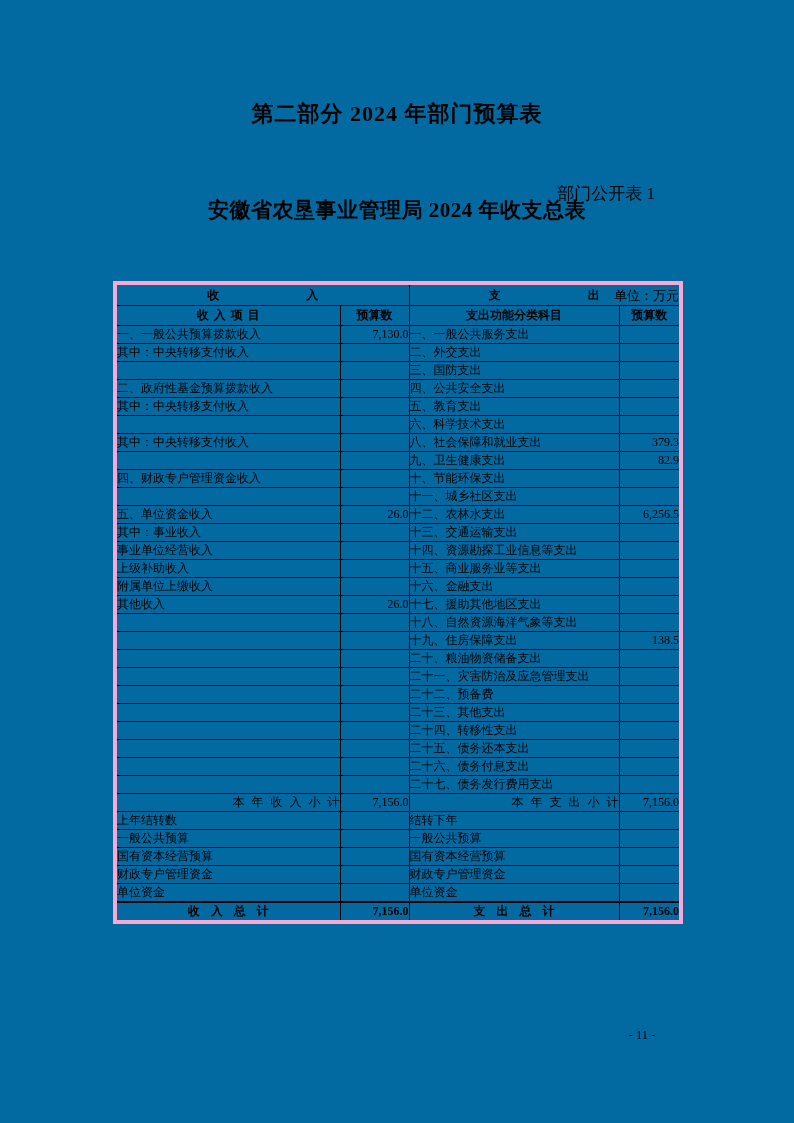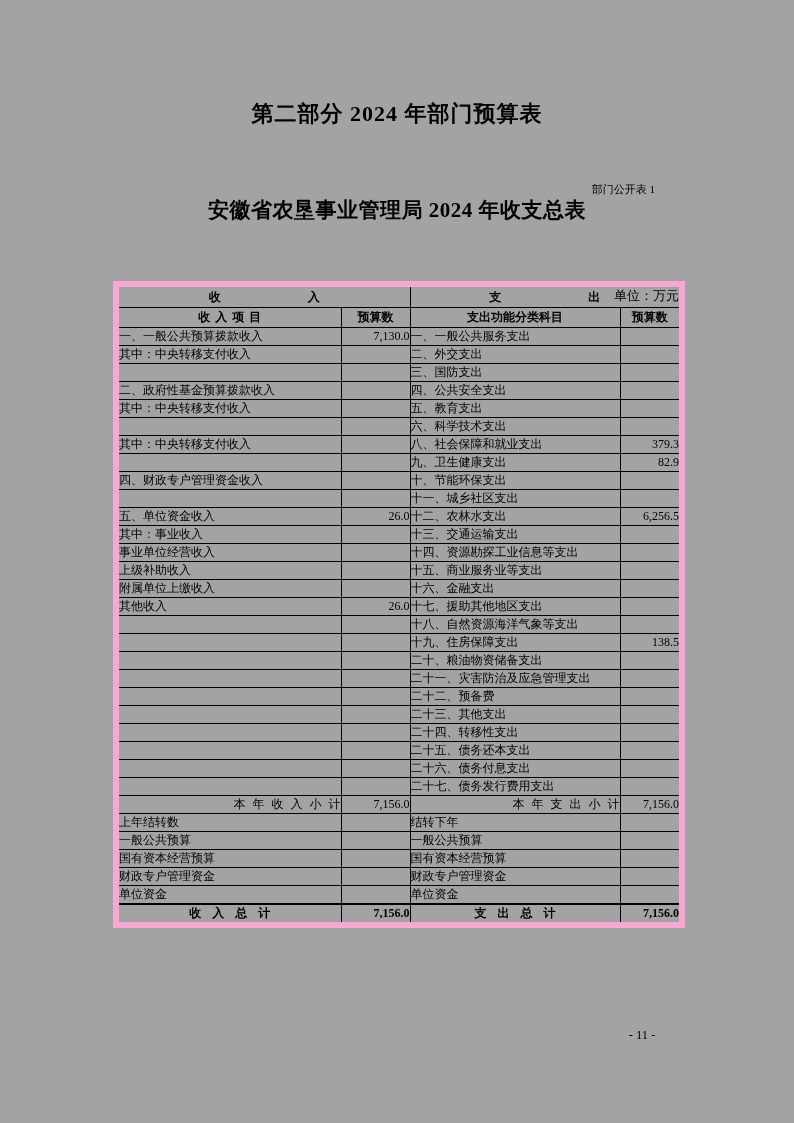--- a/index.html
+++ b/index.html
@@ -4,47 +4,47 @@
 <style>
   html, body { margin: 0; padding: 0; }
   body {
     width: 794px; height: 1123px;
     background: #ffffff;
     font-family: "Liberation Serif", "DejaVu Serif", serif;
     color: #000;
     position: relative;
     overflow: hidden;
   }
-  .page { position: absolute; inset: 0; background: #a3a3a3; }
+  .page { position: absolute; inset: 0; background: #0369a1; }
 
   .part-title {
     position: absolute; top: 99px; left: 0; width: 100%;
     text-align: center;
     font-size: 22px; font-weight: bold;
     letter-spacing: 1px;
   }
   .table-label {
     position: absolute; top: 182px; left: 113px; width: 542px;
-    text-align: right; font-size: 11px;
+    text-align: right; font-size: 17px;
   }
   .doc-title {
     position: absolute; top: 196px; left: 0; width: 100%;
     text-align: center;
     font-size: 21px; font-weight: bold;
     letter-spacing: 0.5px;
   }
   .unit-note {
     position: absolute; top: 257px; left: 113px; width: 566px;
     text-align: right; font-size: 13px; margin-top: 30px;
   }
 
   table.budget {
     position: absolute; left: 113px; top: 281px; width: 566px;
     border-collapse: collapse; table-layout: fixed;
-    border: 6px solid #f9a8d4;
+    border: 4px solid #f9a8d4;
   }
   table.budget th, table.budget td {
     border: 1px solid #000;
     font-size: 12px;
     padding: 0;
     overflow: hidden;
     white-space: nowrap;
     line-height: 17px;
   }
   table.budget thead th { text-align: center; font-weight: bold; }

